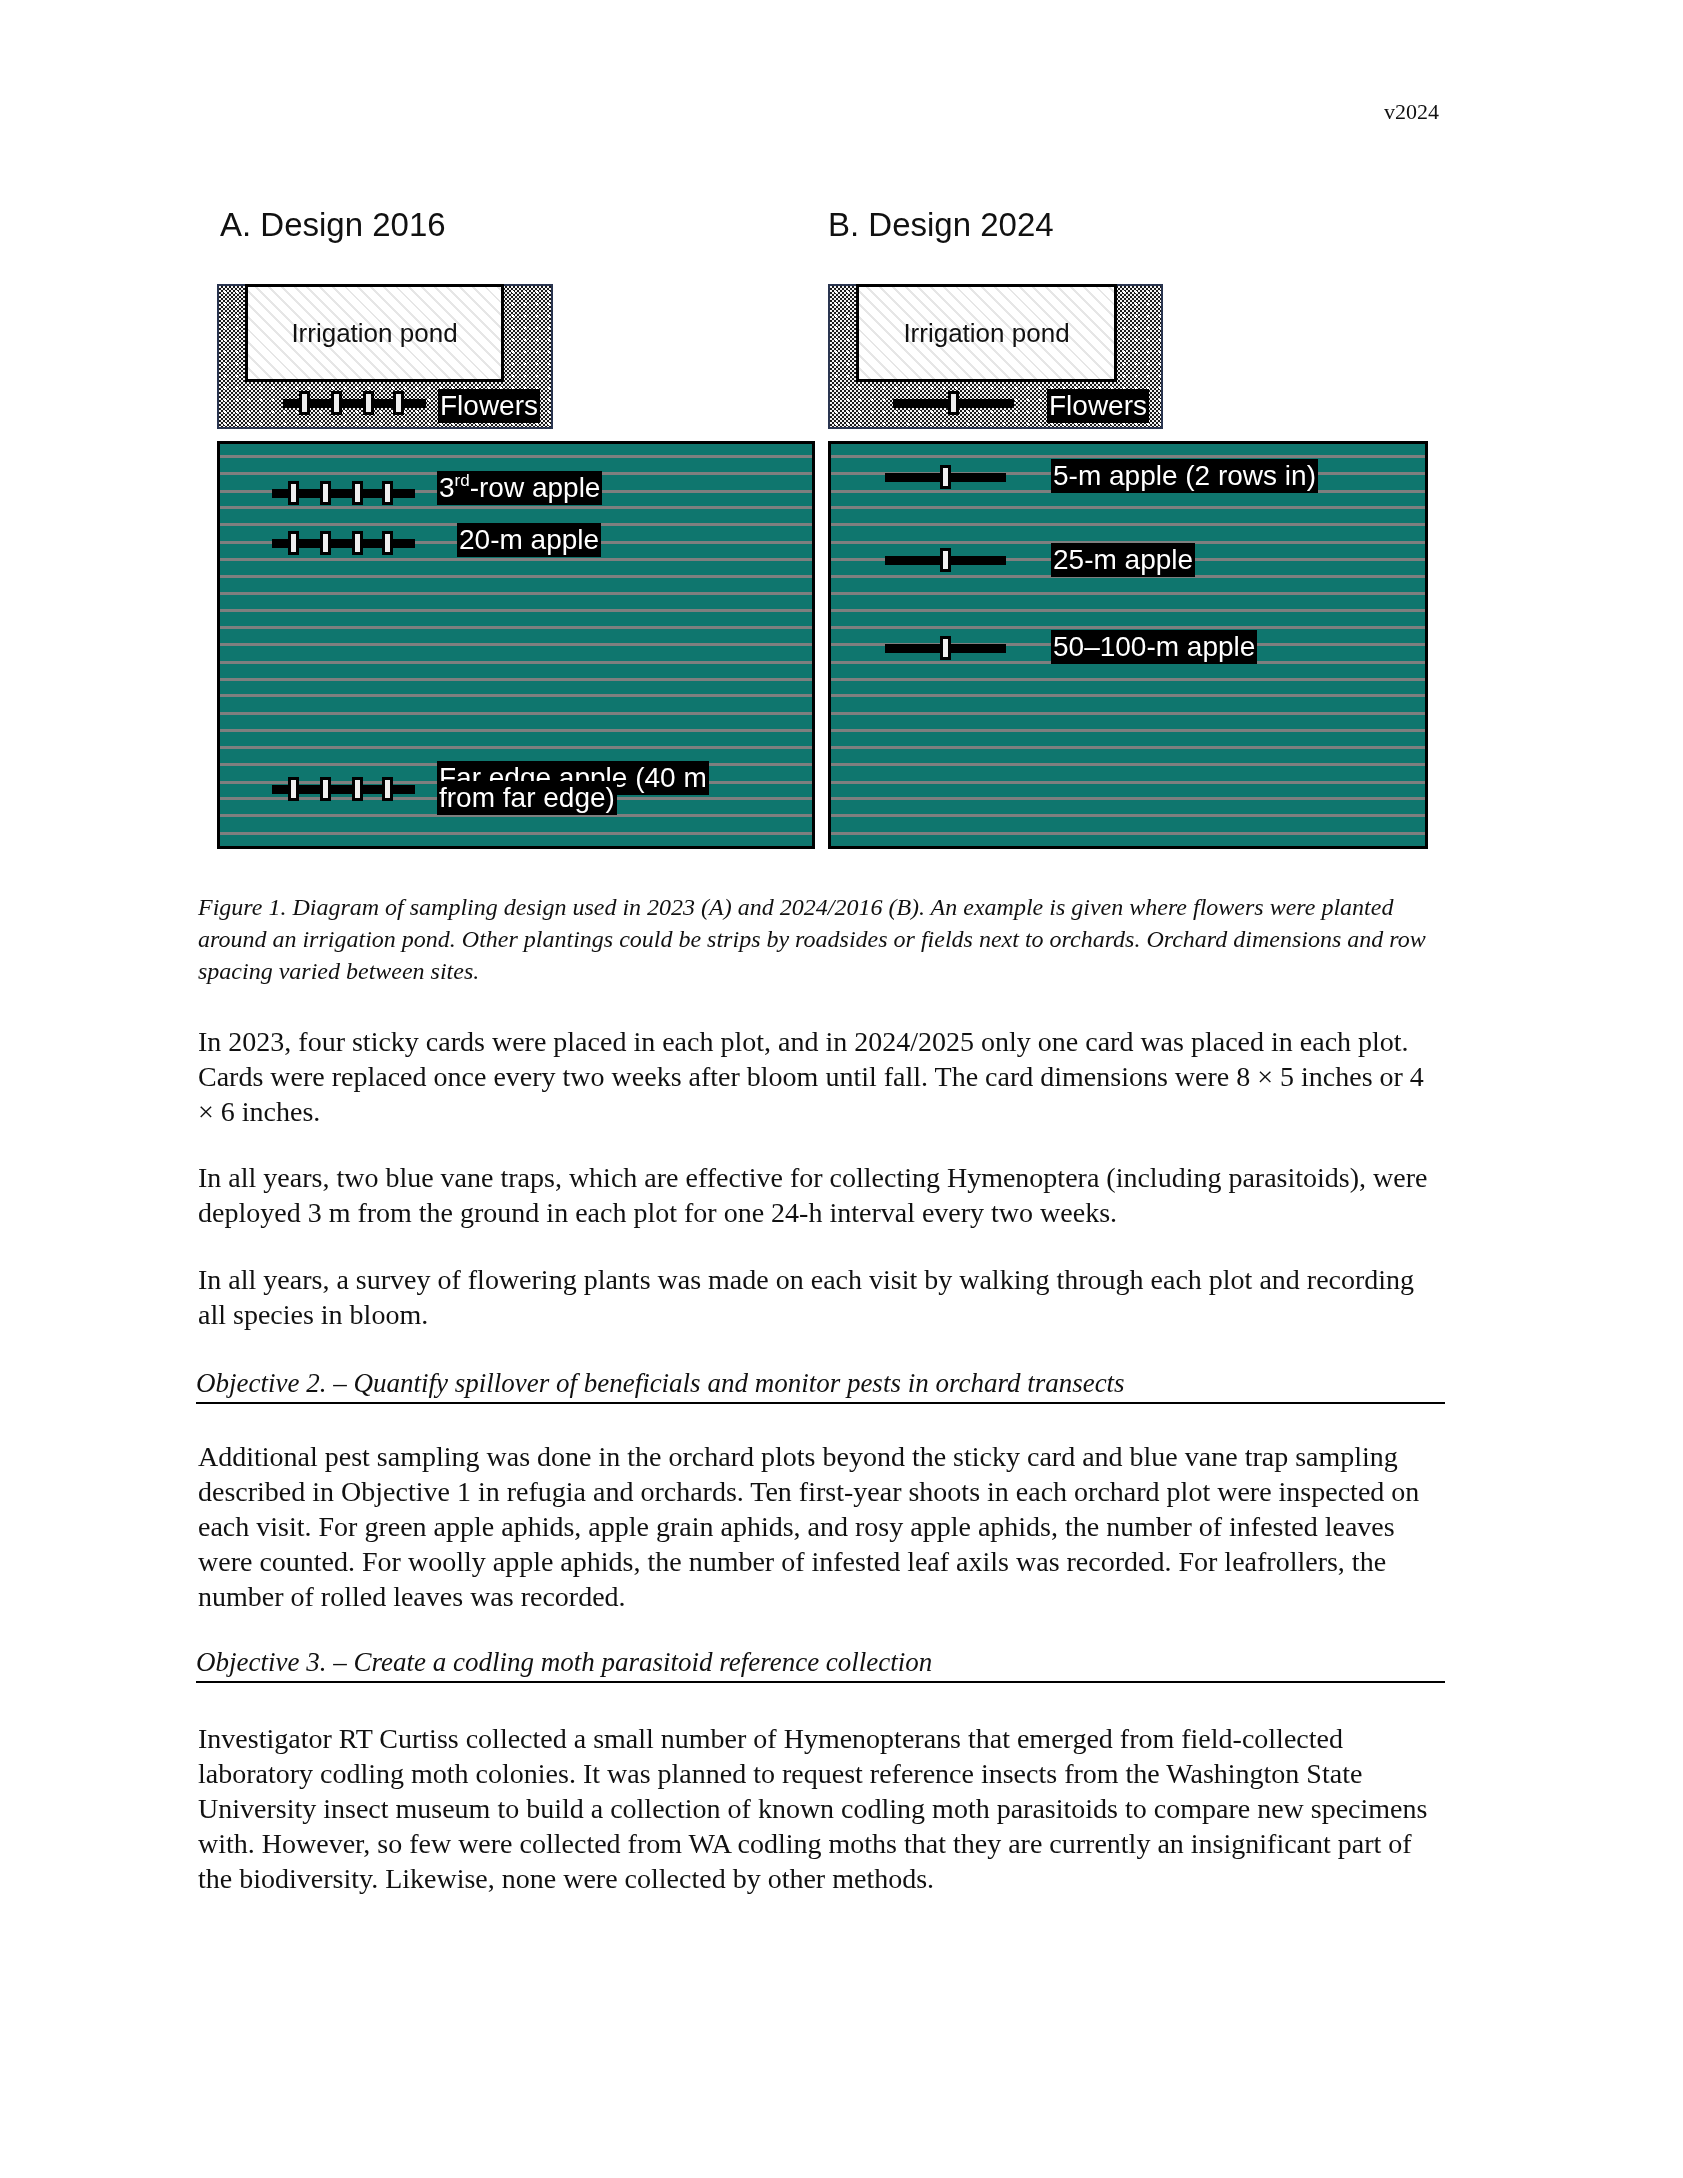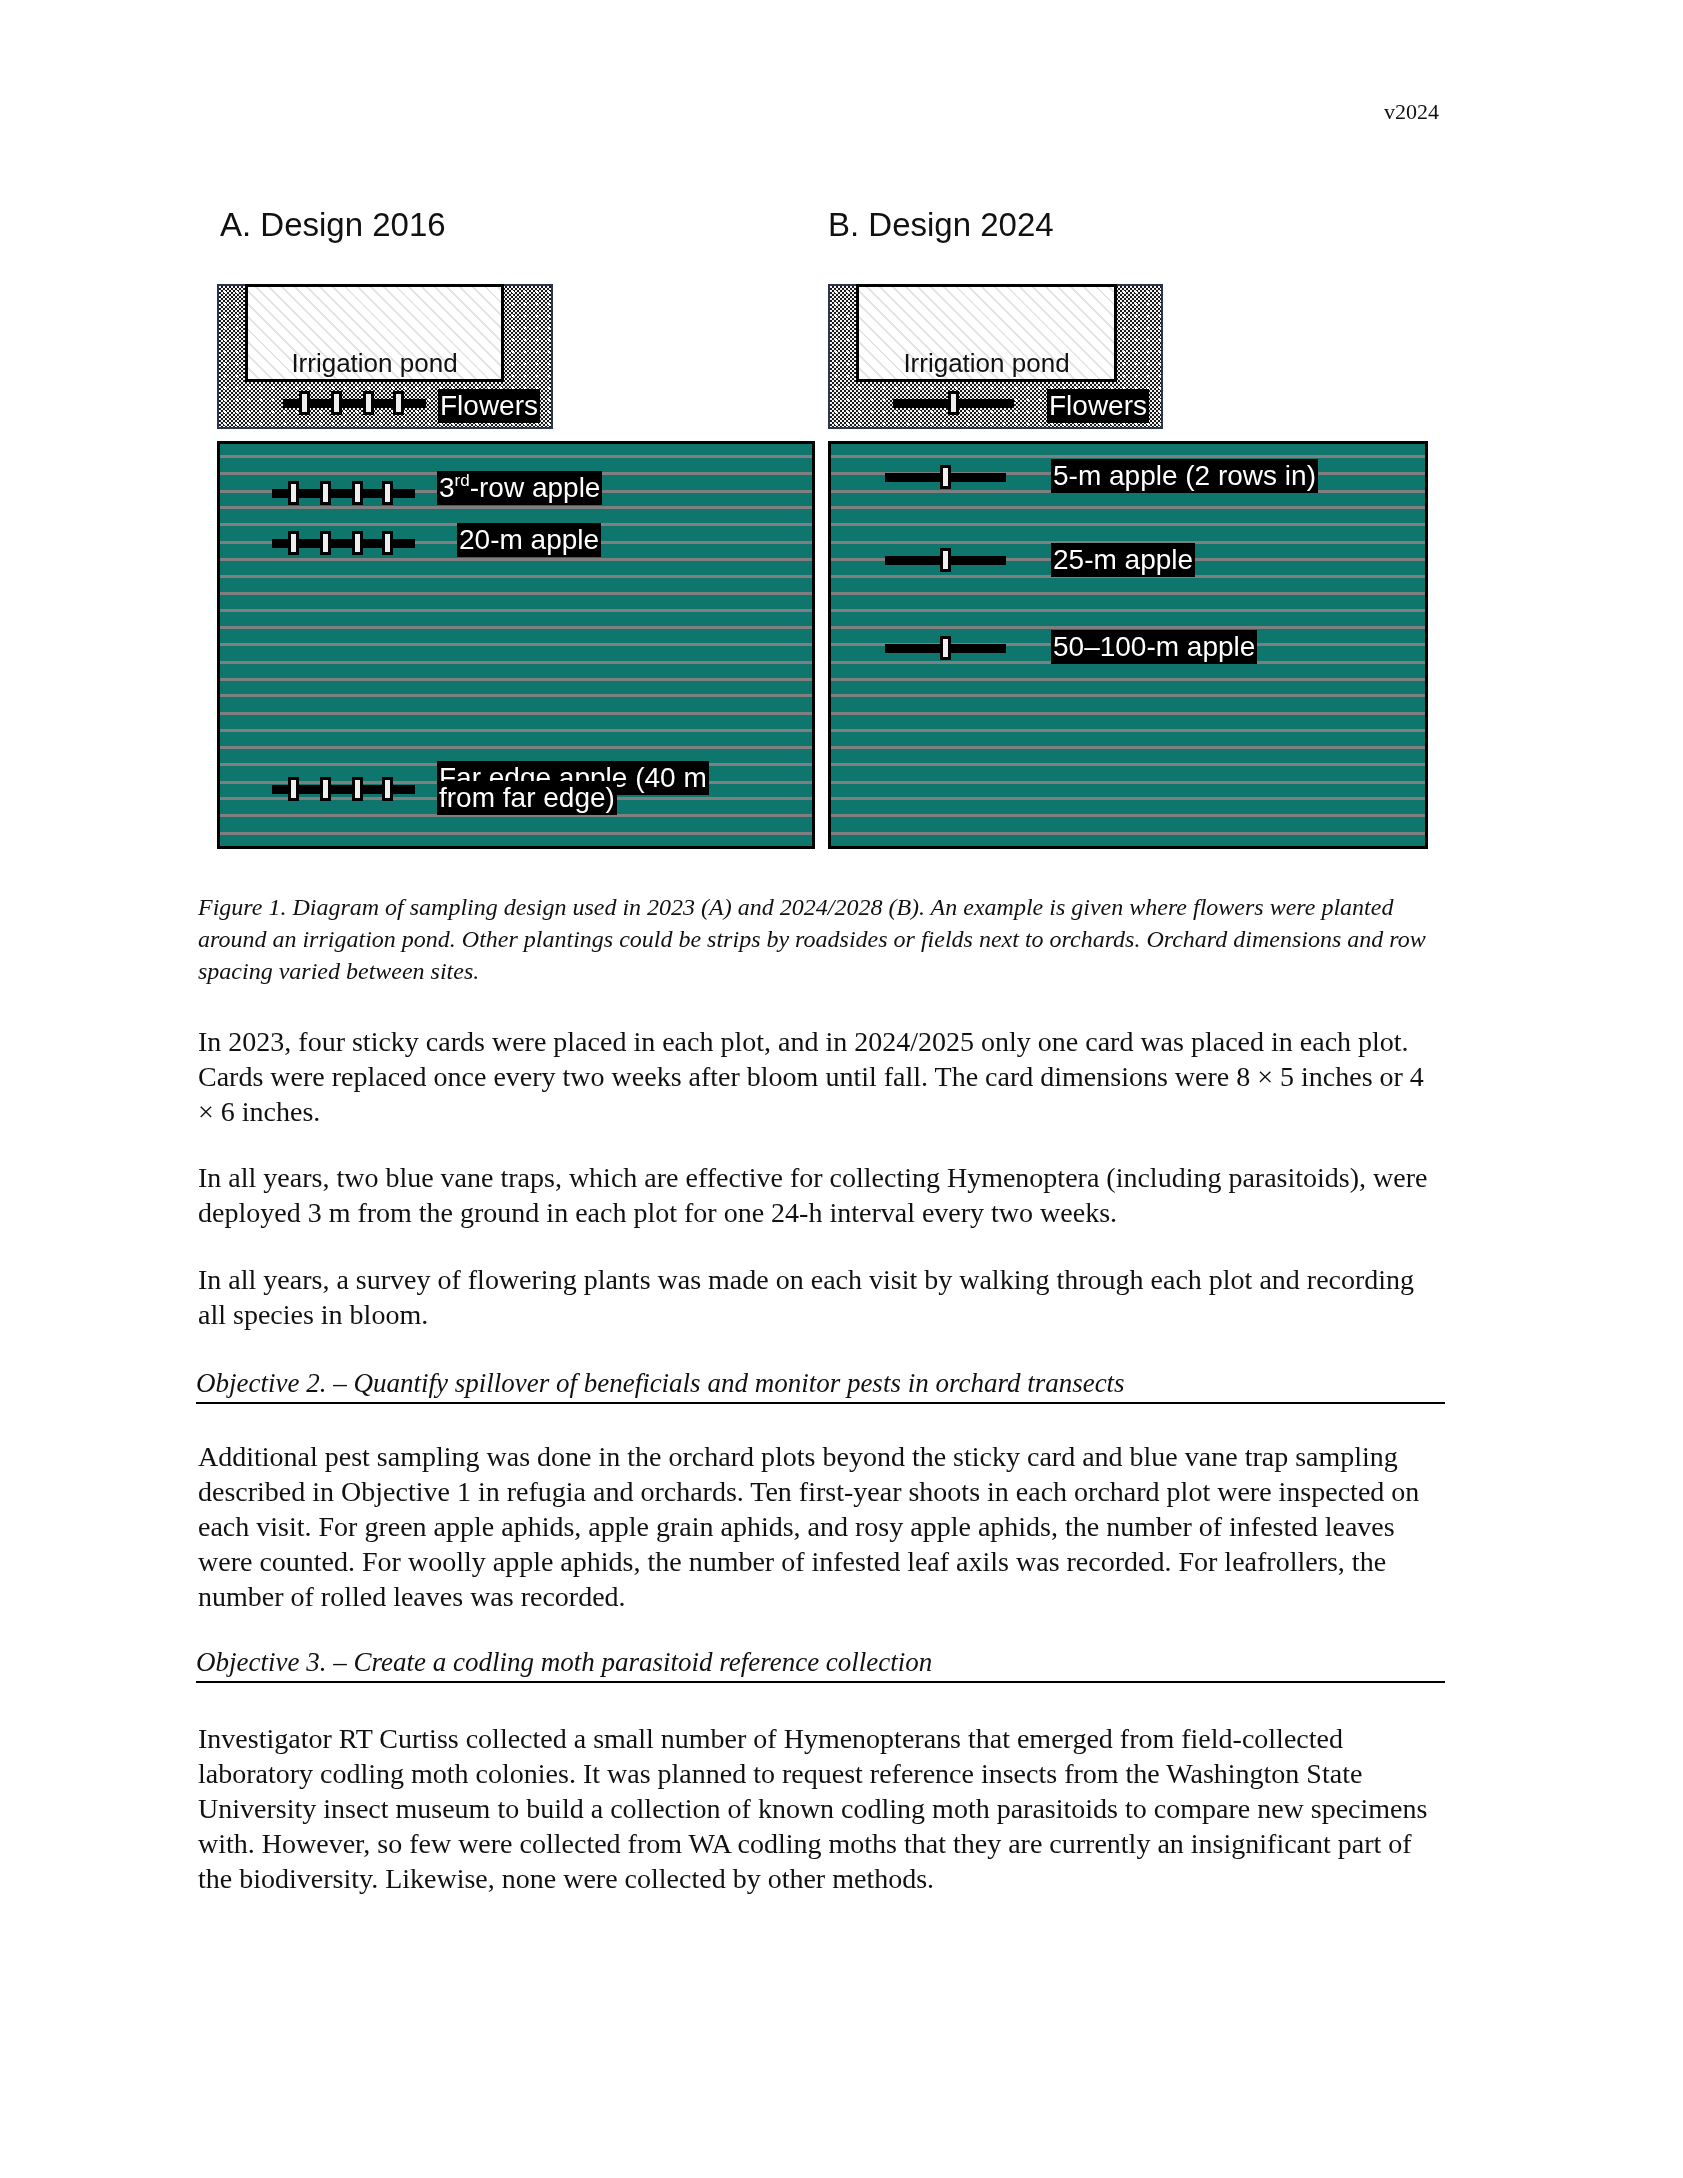--- a/index.html
+++ b/index.html
@@ -9,21 +9,21 @@
   .design-title { font-family: "Liberation Sans", sans-serif; font-size: 33px; top: 206px; color: #111; }
   .refuge { border: 2px solid #2a3550; box-sizing: border-box;
     background-color: #cfcfcf;
     background-image:
       radial-gradient(#ffffff 1.1px, transparent 1.4px),
       repeating-conic-gradient(#1a1a1a 0% 25%, #f2f2f2 0% 50%);
     background-size: 12px 12px, 4px 4px;
   }
   .pond { background-color: #fff; border: 3px solid #000; box-sizing: border-box;
     background-image: repeating-linear-gradient(45deg, #ffffff 0 7px, #e6e6e6 7px 9px);
-    display: flex; align-items: flex-end; justify-content: center;
+    display: flex; align-items: center; justify-content: center;
     font-family: "Liberation Sans", sans-serif; font-size: 26px; color: #111; }
   .orchard { border: 3px solid #000; box-sizing: border-box; background: #0f766e; overflow: hidden; }
   .row-line { position: absolute; left: 0; right: 0; height: 3px; background: #7f7f7f; }
   .label-black { position: absolute; background: #000; color: #fff; font-family: "Liberation Sans", sans-serif; font-size: 28px; line-height: 34px; padding: 0 2px; white-space: nowrap; }
   .label-black sup { font-size: 17px; vertical-align: top; line-height: 20px; }
   .transect-bar { position: absolute; height: 9px; background: #000; }
   .card { position: absolute; width: 11px; height: 24px; background: #efefef; border: 3px solid #000; box-sizing: border-box; }
   .caption { left: 198px; top: 891px; width: 1257px; font-style: italic; font-size: 24px; line-height: 32px; }
   .para { left: 198px; width: 1247px; font-size: 28px; line-height: 35px; }
   .objective { left: 196px; width: 1249px; font-style: italic; font-size: 27px; line-height: 34px; border-bottom: 2px solid #000; padding-bottom: 2px; }
@@ -153,21 +153,21 @@
       </div>
     <div id="b-t3">
         <div class="transect-bar" style="left: 54px; top: 200px; width: 121px;"></div>
         <div class="card" style="left: 109px; top: 192px;"></div>
       </div>
     <div class="label-black" style="left:220px; top:15px;">5-m apple (2 rows in)</div>
     <div class="label-black" style="left:220px; top:99px;">25-m apple</div>
     <div class="label-black" style="left:220px; top:186px;">50–100-m apple</div>
   </div>
 
-  <div class="abs caption">Figure 1. Diagram of sampling design used in 2023 (A) and 2024/2028 (B). An example is given where flowers were planted around an irrigation pond. Other plantings could be strips by roadsides or fields next to orchards. Orchard dimensions and row spacing varied between sites.</div>
+  <div class="abs caption">Figure 1. Diagram of sampling design used in 2023 (A) and 2024/2016 (B). An example is given where flowers were planted around an irrigation pond. Other plantings could be strips by roadsides or fields next to orchards. Orchard dimensions and row spacing varied between sites.</div>
 </div>
 
 <div class="abs para" style="top:1024px;">In 2023, four sticky cards were placed in each plot, and in 2024/2025 only one card was placed in each plot. Cards were replaced once every two weeks after bloom until fall. The card dimensions were 8 × 5 inches or 4 × 6 inches.</div>
 <div class="abs para" style="top:1160px;">In all years, two blue vane traps, which are effective for collecting Hymenoptera (including parasitoids), were deployed 3 m from the ground in each plot for one 24-h interval every two weeks.</div>
 <div class="abs para" style="top:1262px;">In all years, a survey of flowering plants was made on each visit by walking through each plot and recording all species in bloom.</div>
 
 <div class="abs objective" style="top:1366px;">Objective 2. – Quantify spillover of beneficials and monitor pests in orchard transects</div>
 <div class="abs para" style="top:1439px;">Additional pest sampling was done in the orchard plots beyond the sticky card and blue vane trap sampling described in Objective 1 in refugia and orchards. Ten first-year shoots in each orchard plot were inspected on each visit. For green apple aphids, apple grain aphids, and rosy apple aphids, the number of infested leaves were counted. For woolly apple aphids, the number of infested leaf axils was recorded. For leafrollers, the number of rolled leaves was recorded.</div>
 
 <div class="abs objective" style="top:1645px;">Objective 3. – Create a codling moth parasitoid reference collection</div>

